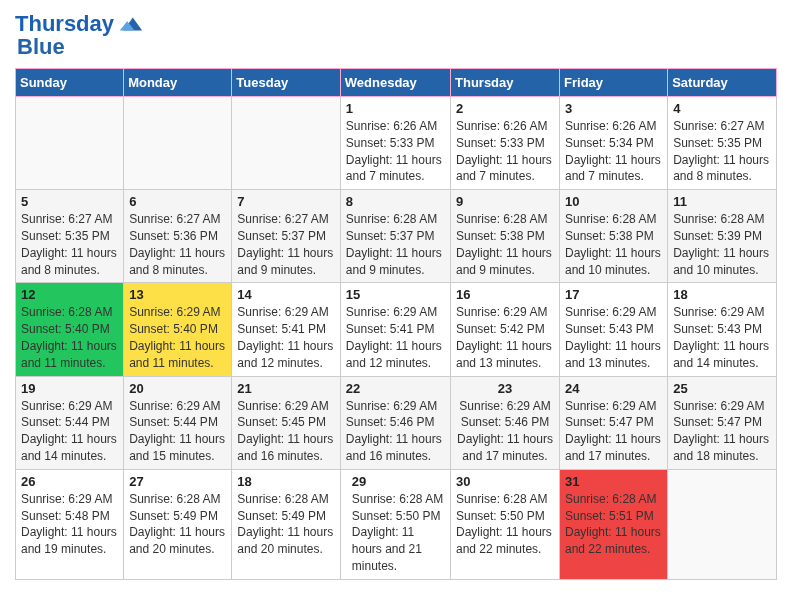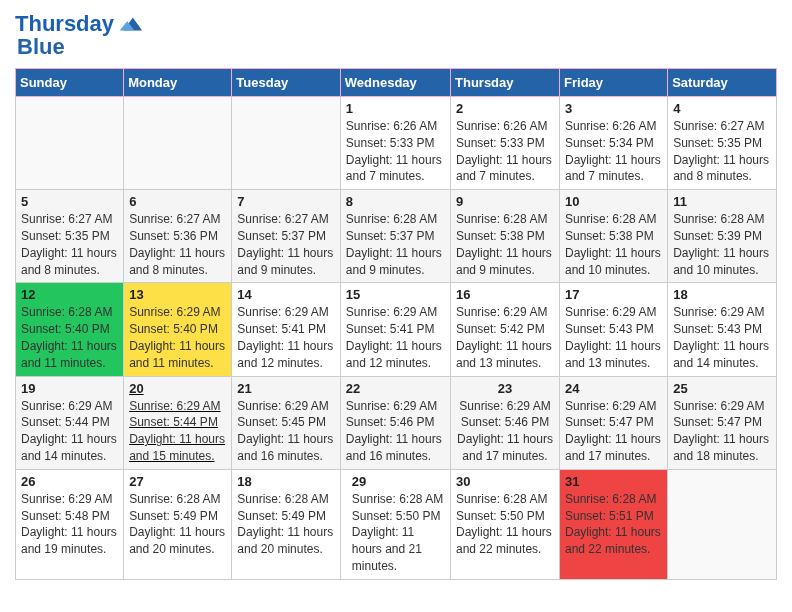--- a/index.html
+++ b/index.html
@@ -214,21 +214,21 @@
           <td style="background: rgb(255, 255, 255);">
             <span class="day-num">18</span>
             <div class="day-detail">Sunrise: 6:29 AM<br>Sunset: 5:43 PM<br>Daylight: 11 hours and 14 minutes.</div>
           </td>
         </tr>
         <tr>
           <td style="background: rgb(245, 245, 245);">
             <span class="day-num">19</span>
             <div class="day-detail">Sunrise: 6:29 AM<br>Sunset: 5:44 PM<br>Daylight: 11 hours and 14 minutes.</div>
           </td>
-          <td style="background: rgb(245, 245, 245); text-decoration: underline;">
+          <td style="background: rgb(245, 245, 245);">
             <span class="day-num">20</span>
             <div class="day-detail">Sunrise: 6:29 AM<br>Sunset: 5:44 PM<br>Daylight: 11 hours and 15 minutes.</div>
           </td>
           <td style="background: rgb(245, 245, 245);">
             <span class="day-num">21</span>
             <div class="day-detail">Sunrise: 6:29 AM<br>Sunset: 5:45 PM<br>Daylight: 11 hours and 16 minutes.</div>
           </td>
           <td style="background: rgb(245, 245, 245);">
             <span class="day-num">22</span>
             <div class="day-detail">Sunrise: 6:29 AM<br>Sunset: 5:46 PM<br>Daylight: 11 hours and 16 minutes.</div>

